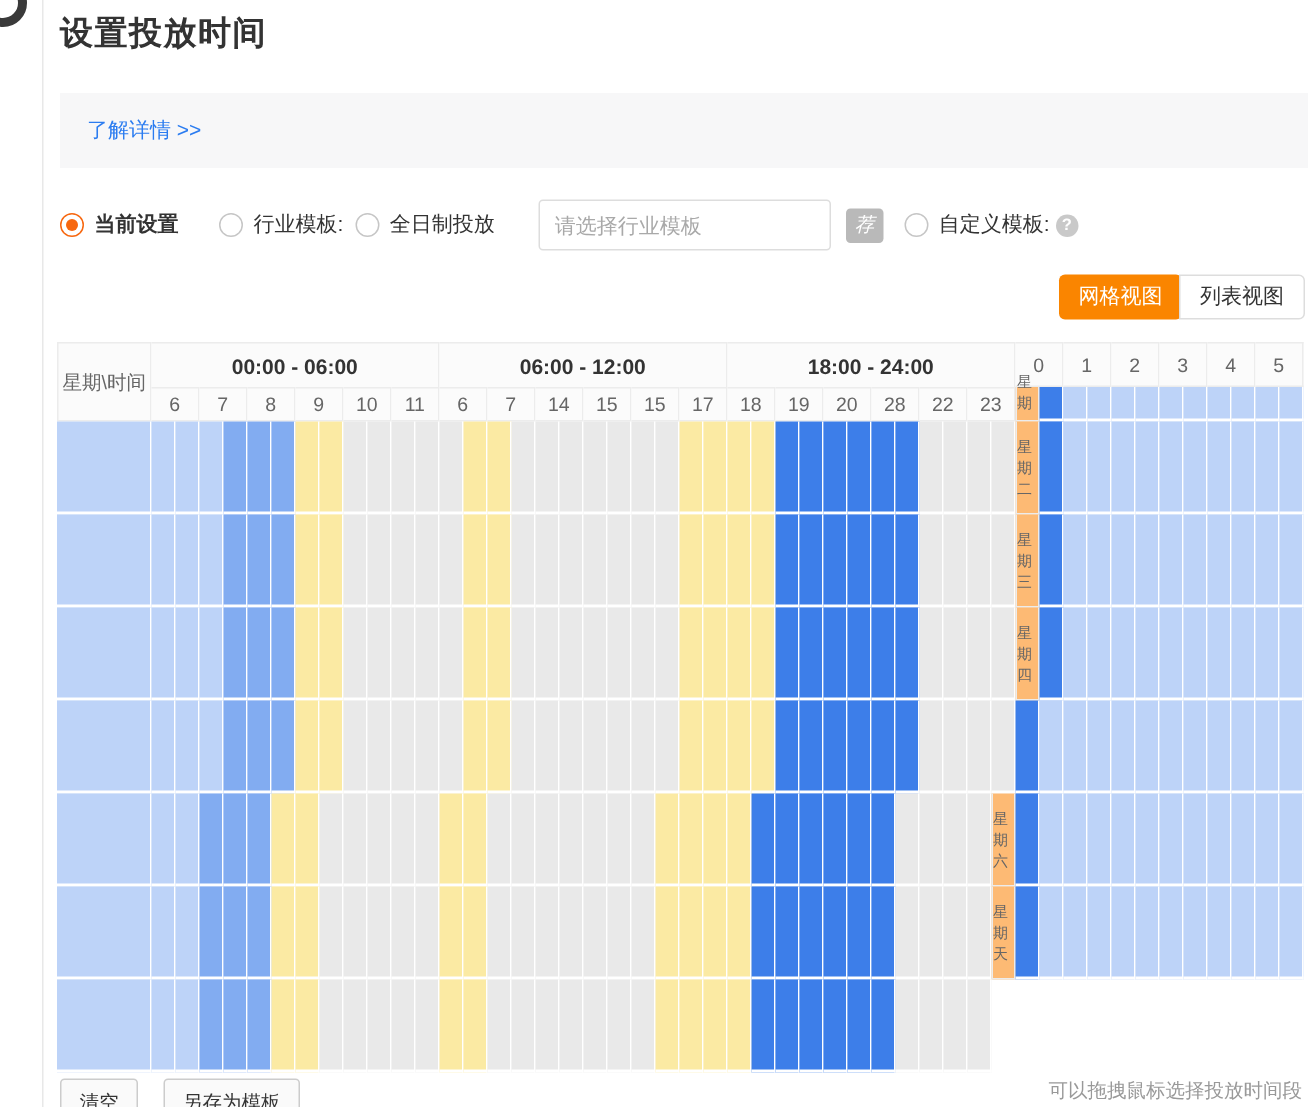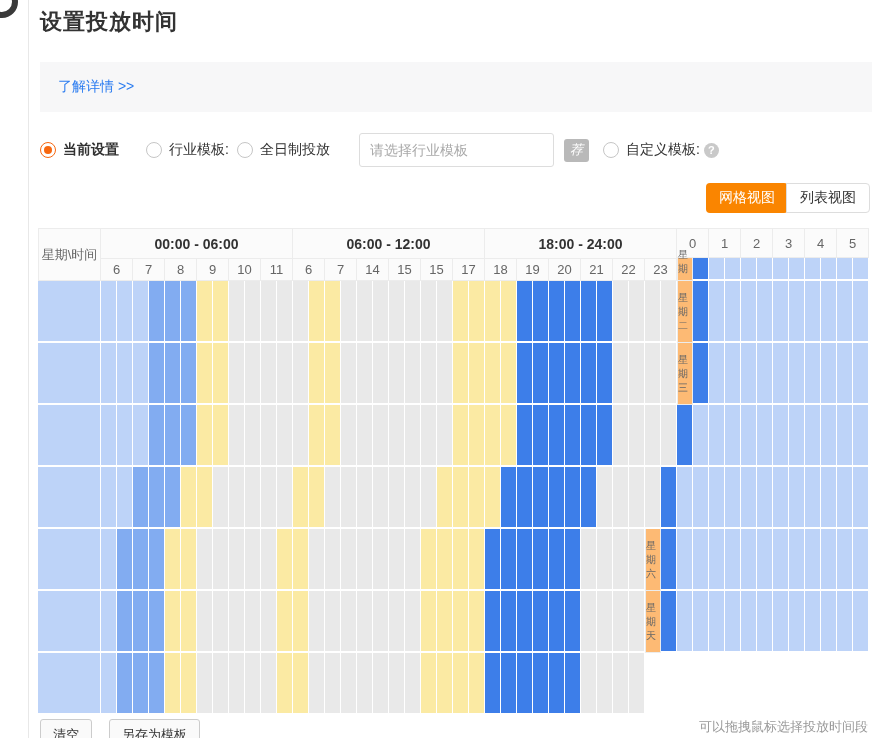--- a/index.html
+++ b/index.html
@@ -115,21 +115,21 @@
     <div class="hcell hour-cell">11</div>
     <div class="hcell hour-cell">6</div>
     <div class="hcell hour-cell">7</div>
     <div class="hcell hour-cell">14</div>
     <div class="hcell hour-cell">15</div>
     <div class="hcell hour-cell">15</div>
     <div class="hcell hour-cell">17</div>
     <div class="hcell hour-cell">18</div>
     <div class="hcell hour-cell">19</div>
     <div class="hcell hour-cell">20</div>
-    <div class="hcell hour-cell">21</div>
+    <div class="hcell hour-cell">28</div>
     <div class="hcell hour-cell">22</div>
     <div class="hcell hour-cell">23</div>
     <div class="day-cell">星期一</div>
     <div class="time-cell" style="background: rgb(61, 126, 233);"></div>
     <div class="time-cell" style="background: rgb(189, 211, 248);"></div>
     <div class="time-cell" style="background: rgb(189, 211, 248);"></div>
     <div class="time-cell" style="background: rgb(189, 211, 248);"></div>
     <div class="time-cell" style="background: rgb(189, 211, 248);"></div>
     <div class="time-cell" style="background: rgb(189, 211, 248);"></div>
     <div class="time-cell" style="background: rgb(189, 211, 248);"></div>
@@ -265,20 +265,21 @@
     <div class="time-cell" style="background: rgb(61, 126, 233);"></div>
     <div class="time-cell" style="background: rgb(61, 126, 233);"></div>
     <div class="time-cell" style="background: rgb(61, 126, 233);"></div>
     <div class="time-cell" style="background: rgb(61, 126, 233);"></div>
     <div class="time-cell" style="background: rgb(61, 126, 233);"></div>
     <div class="time-cell" style="background: rgb(61, 126, 233);"></div>
     <div class="time-cell" style="background: rgb(233, 233, 233);"></div>
     <div class="time-cell" style="background: rgb(233, 233, 233);"></div>
     <div class="time-cell" style="background: rgb(233, 233, 233);"></div>
     <div class="time-cell" style="background: rgb(233, 233, 233);"></div>
+    <div class="day-cell">星期四</div>
     <div class="time-cell" style="background: rgb(61, 126, 233);"></div>
     <div class="time-cell" style="background: rgb(189, 211, 248);"></div>
     <div class="time-cell" style="background: rgb(189, 211, 248);"></div>
     <div class="time-cell" style="background: rgb(189, 211, 248);"></div>
     <div class="time-cell" style="background: rgb(189, 211, 248);"></div>
     <div class="time-cell" style="background: rgb(189, 211, 248);"></div>
     <div class="time-cell" style="background: rgb(189, 211, 248);"></div>
     <div class="time-cell" style="background: rgb(189, 211, 248);"></div>
     <div class="time-cell" style="background: rgb(189, 211, 248);"></div>
     <div class="time-cell" style="background: rgb(189, 211, 248);"></div>

